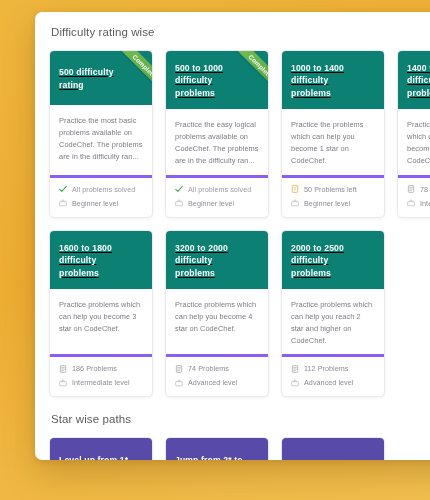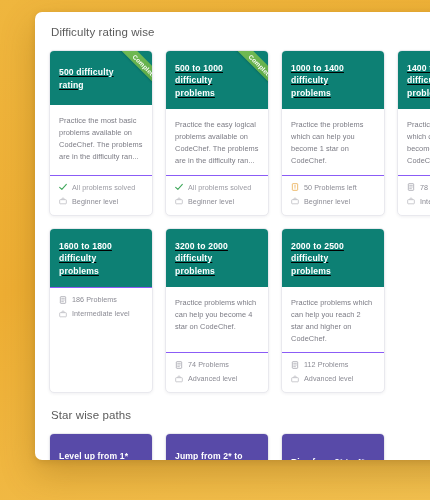--- a/index.html
+++ b/index.html
@@ -120,21 +120,21 @@
   }
 
   .card-desc {
     font-size: 7.4px;
     line-height: 1.6;
     color: #7b7b84;
     letter-spacing: .05px;
   }
 
   .card-foot {
-    border-top: 1px solid #8b5cf6;
+    border-top: 3px solid #8b5cf6;
     padding: 7px 9px 9px 9px;
     display: flex;
     flex-direction: column;
     gap: 5px;
   }
 
   .foot-line {
     display: flex;
     align-items: center;
     gap: 5px;
@@ -289,20 +289,23 @@
         </div>
 
       </div>
 
       <div class="card-row" style="margin-top:12px;">
 
         <div class="card">
           <div class="card-head teal">
             <div class="card-title">1600 to 1800 difficulty problems</div>
           </div>
+          <div class="card-body">
+            <div class="card-desc">Practice problems which can help you become 3 star on CodeChef.</div>
+          </div>
           <div class="card-foot">
             <div class="foot-line">
               <span class="ic">
                 <svg width="8" height="8" viewBox="0 0 12 12">
                     <rect x="2" y="1" width="8" height="10" rx="1" fill="none" stroke="#9c9ca6" stroke-width="1.1"></rect>
                     <path d="M4 3.6h4M4 6h4M4 8.4h2.6" stroke="#9c9ca6" stroke-width=".9" stroke-linecap="round"></path>
                   </svg>
               </span>
               <span>186 Problems</span>
             </div>

